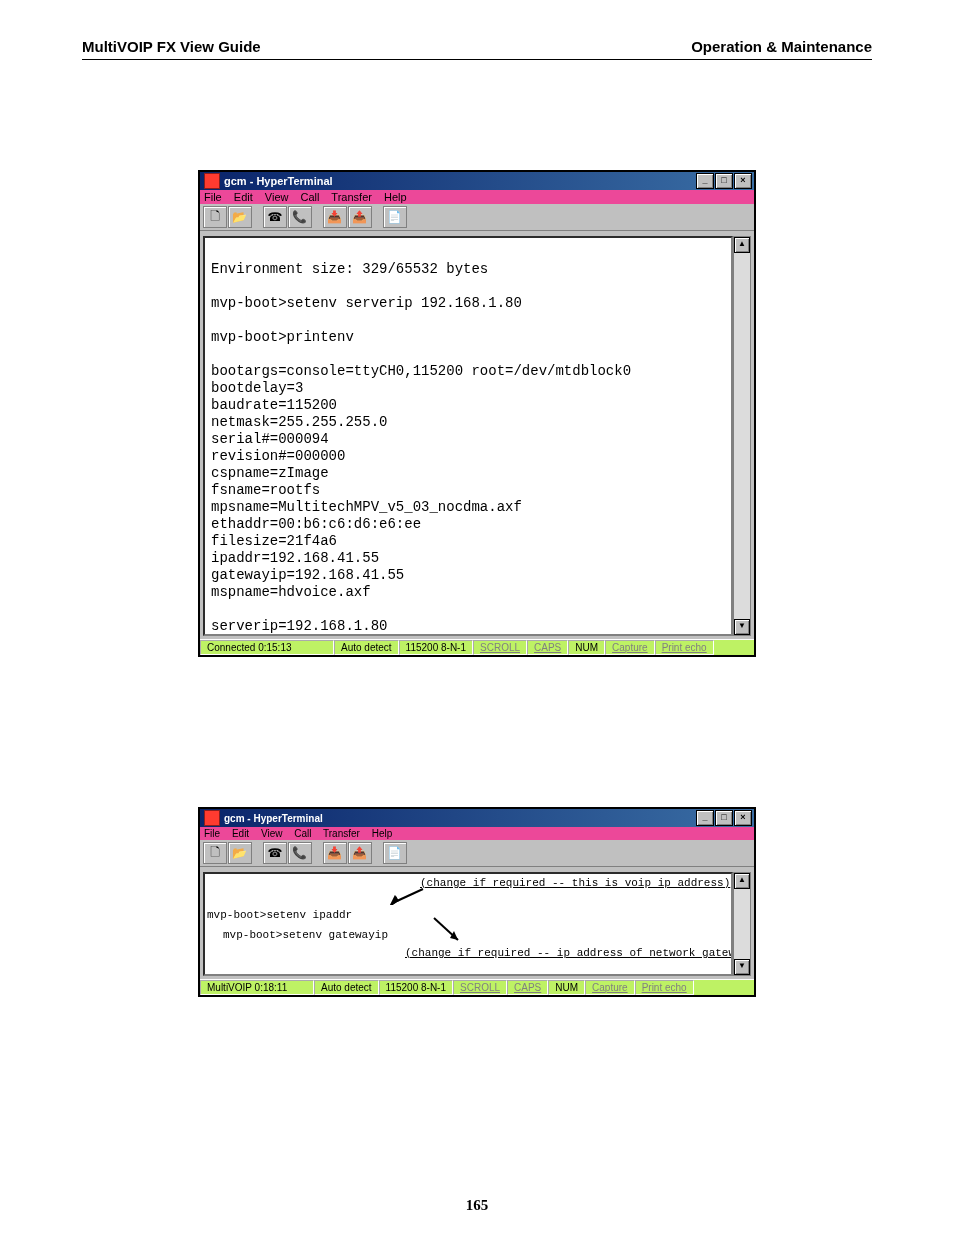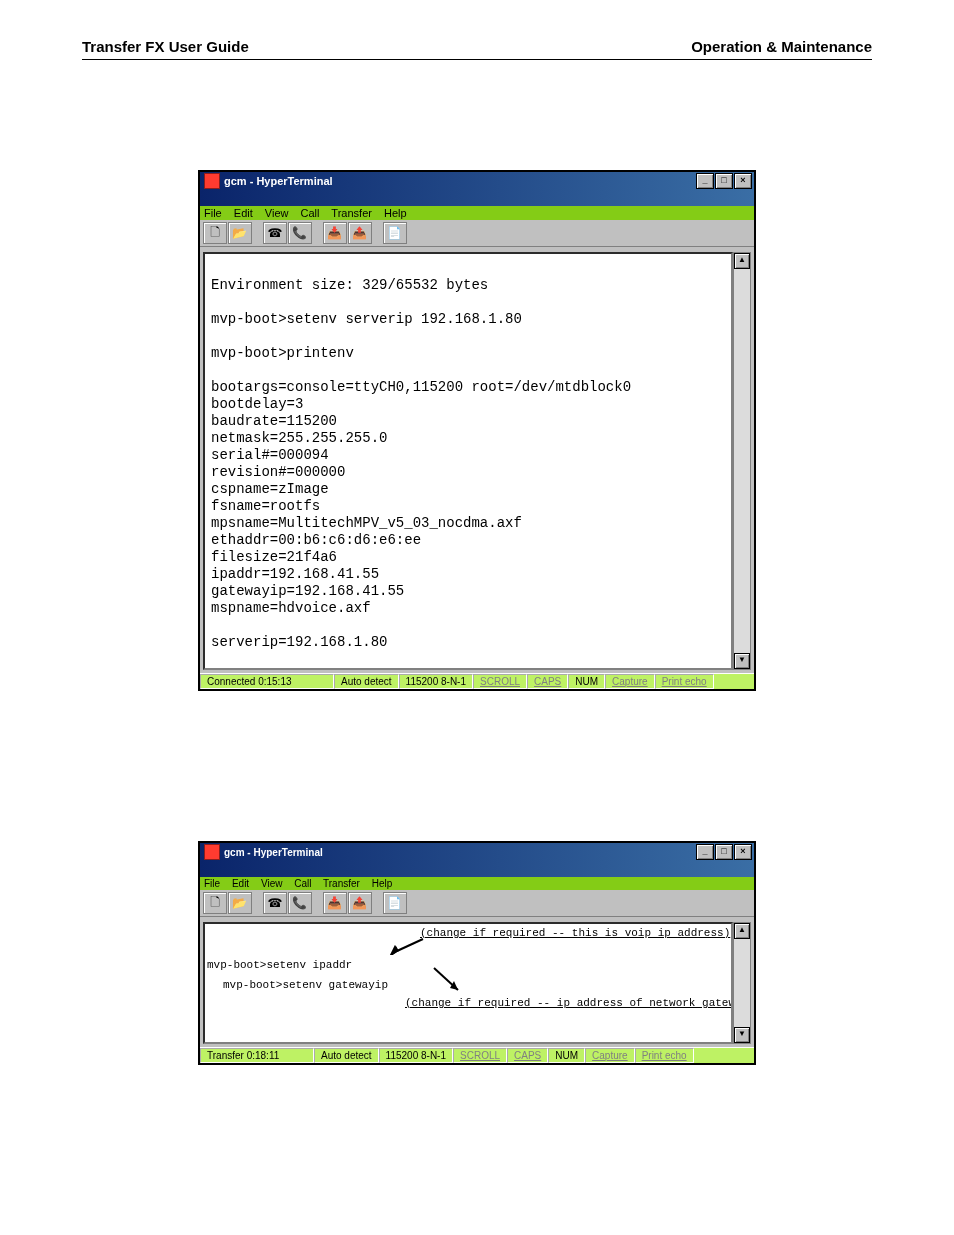--- a/index.html
+++ b/index.html
@@ -34,21 +34,21 @@
     font-size: 10px;
     margin-bottom: 0;
   }
   .titlebar {
     display: flex;
     align-items: center;
     justify-content: space-between;
     background: linear-gradient(to right, #0a246a, #3a6ea5);
     color: #fff;
     height: 18px;
-    padding: 0 2px 16px 4px;
+    padding: 0 2px 0 4px;
     font-weight: bold;
   }
   .titlebar .left {
     display: flex;
     align-items: center;
     gap: 4px;
   }
   .app-icon {
     width: 14px;
     height: 14px;
@@ -67,21 +67,21 @@
     border: 1px solid #000;
     box-shadow: inset 1px 1px 0 #fff, inset -1px -1px 0 #808080;
     font-size: 9px;
     line-height: 12px;
     text-align: center;
     font-family: Arial, sans-serif;
     font-weight: bold;
     color: #000;
   }
   .menubar {
-    background: #84cc16;
+    background: #ec4899;
     padding: 1px 4px;
     color: #000;
   }
   .menubar span {
     margin-right: 9px;
     cursor: default;
   }
   .toolbar {
     background: #c0c0c0;
     padding: 2px 3px;
@@ -112,21 +112,21 @@
     background: #c0c0c0;
     padding: 5px 3px 3px 3px;
   }
   .term-frame {
     display: flex;
   }
   .term {
     flex: 1;
     background: #fff;
     border: 2px inset #808080;
-    padding: 6px 6px 24px 6px;
+    padding: 6px 6px 6px 6px;
     font-family: "Courier New", monospace;
     font-size: 14px;
     line-height: 17px;
     white-space: pre;
     position: relative;
     overflow: hidden;
   }
   .win.small .term {
     font-size: 11px;
     line-height: 14px;
@@ -186,21 +186,21 @@
     font-size: 15px;
     margin-top: 200px;
     padding-bottom: 30px;
   }
 </style>
 </head>
 <body>
 
 <div class="page">
   <div class="header-row">
-    <span>Transfer FX User Guide</span>
+    <span>MultiVOIP FX View Guide</span>
     <span>Operation &amp; Maintenance</span>
   </div>
 
   <div class="win">
     <div class="titlebar">
       <span class="left">
         <span class="app-icon"></span>
         <span>gcm - HyperTerminal</span>
       </span>
       <span class="win-controls">
@@ -337,21 +337,21 @@
             </svg>
 <span class="annotation" style="top:72px; left:200px">(change if required -- ip address of network gateway)</span>
         </div>
         <div class="vscroll">
           <div class="sb-btn">▲</div>
           <div class="sb-btn">▼</div>
         </div>
       </div>
     </div>
     <div class="statusbar">
-      <span class="status-cell" style="width:100px">Transfer 0:18:11</span>
+      <span class="status-cell" style="width:100px">MultiVOIP 0:18:11</span>
       <span class="status-cell">Auto detect</span>
       <span class="status-cell">115200 8-N-1</span>
       <span class="status-cell dim">SCROLL</span>
       <span class="status-cell dim">CAPS</span>
       <span class="status-cell">NUM</span>
       <span class="status-cell dim">Capture</span>
       <span class="status-cell dim">Print echo</span>
     </div>
   </div>
 

